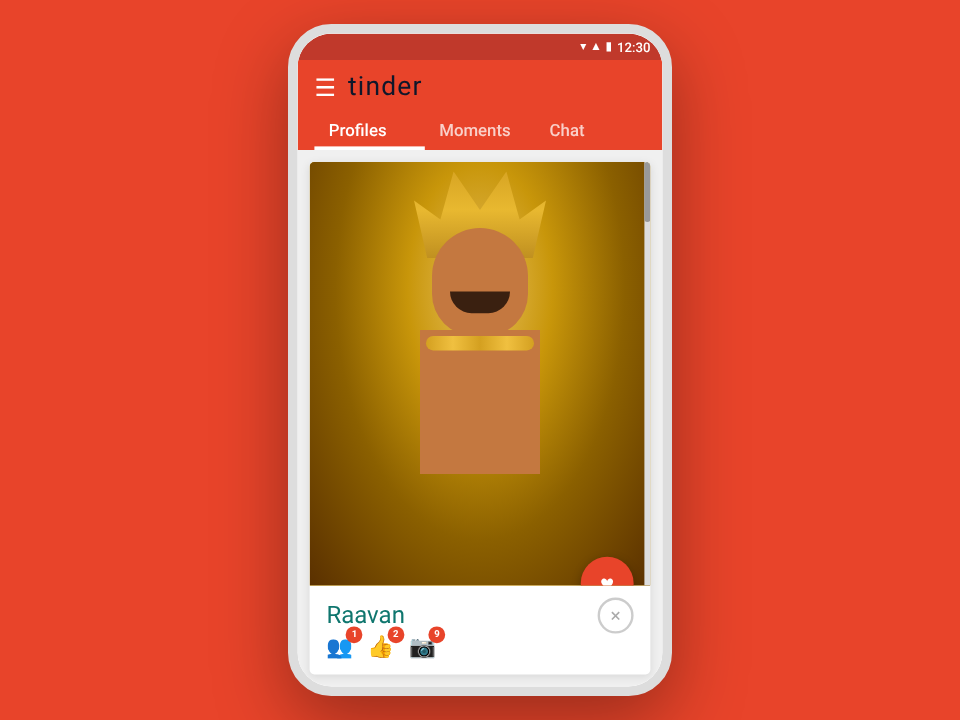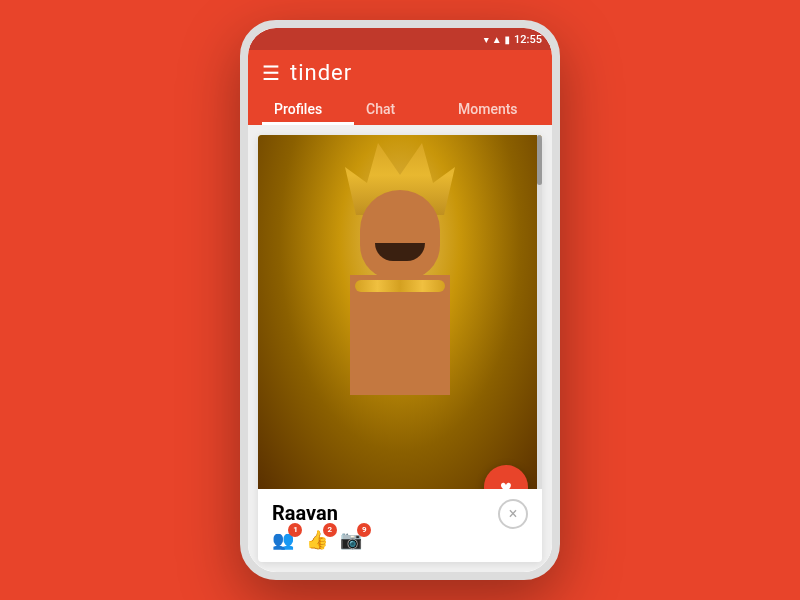--- a/index.html
+++ b/index.html
@@ -77,21 +77,21 @@
     }
 
     .hamburger-icon {
       color: white;
       font-size: 20px;
       cursor: pointer;
       line-height: 1;
     }
 
     .app-name {
-      color: #ffffff;
+      color: #0f172a;
       font-size: 22px;
       font-weight: 400;
       letter-spacing: 1px;
     }
 
     .nav-tabs {
       display: flex;
       gap: 0;
     }
 
@@ -254,22 +254,22 @@
       line-height: 1;
     }
 
     .card-info {
       padding: 12px 14px 8px 14px;
       position: relative;
     }
 
     .profile-name {
       font-size: 20px;
-      font-weight: 700;
-      color: #000000;
+      font-weight: 400;
+      color: #0f766e;
       margin-bottom: 2px;
     }
 
     .profile-id {
       font-size: 13px;
       color: #888;
       margin-bottom: 8px;
     }
 
     
@@ -332,32 +332,32 @@
 
 <div class="phone-wrapper">
   <div class="phone-inner">
 
     <div class="status-bar">
       <div class="status-icons">
         <span>▾</span>
         <span>▲</span>
         <span>▮</span>
       </div>
-      <span class="status-time">12:55</span>
+      <span class="status-time">12:30</span>
     </div>
 
     <div class="top-bar">
       <div class="top-bar-row">
         <span class="hamburger-icon">☰</span>
         <span class="app-name">tinder</span>
       </div>
       <div class="nav-tabs">
         <div class="nav-tab active">Profiles</div>
+        <div class="nav-tab">Moments</div>
         <div class="nav-tab">Chat</div>
-        <div class="nav-tab">Moments</div>
       </div>
     </div>
 
     <div class="main-content">
       <div class="card">
 
         <div class="card-image">
           <div class="char-bg"></div>
           <div class="char-crown"></div>
           <div class="char-face"></div>

